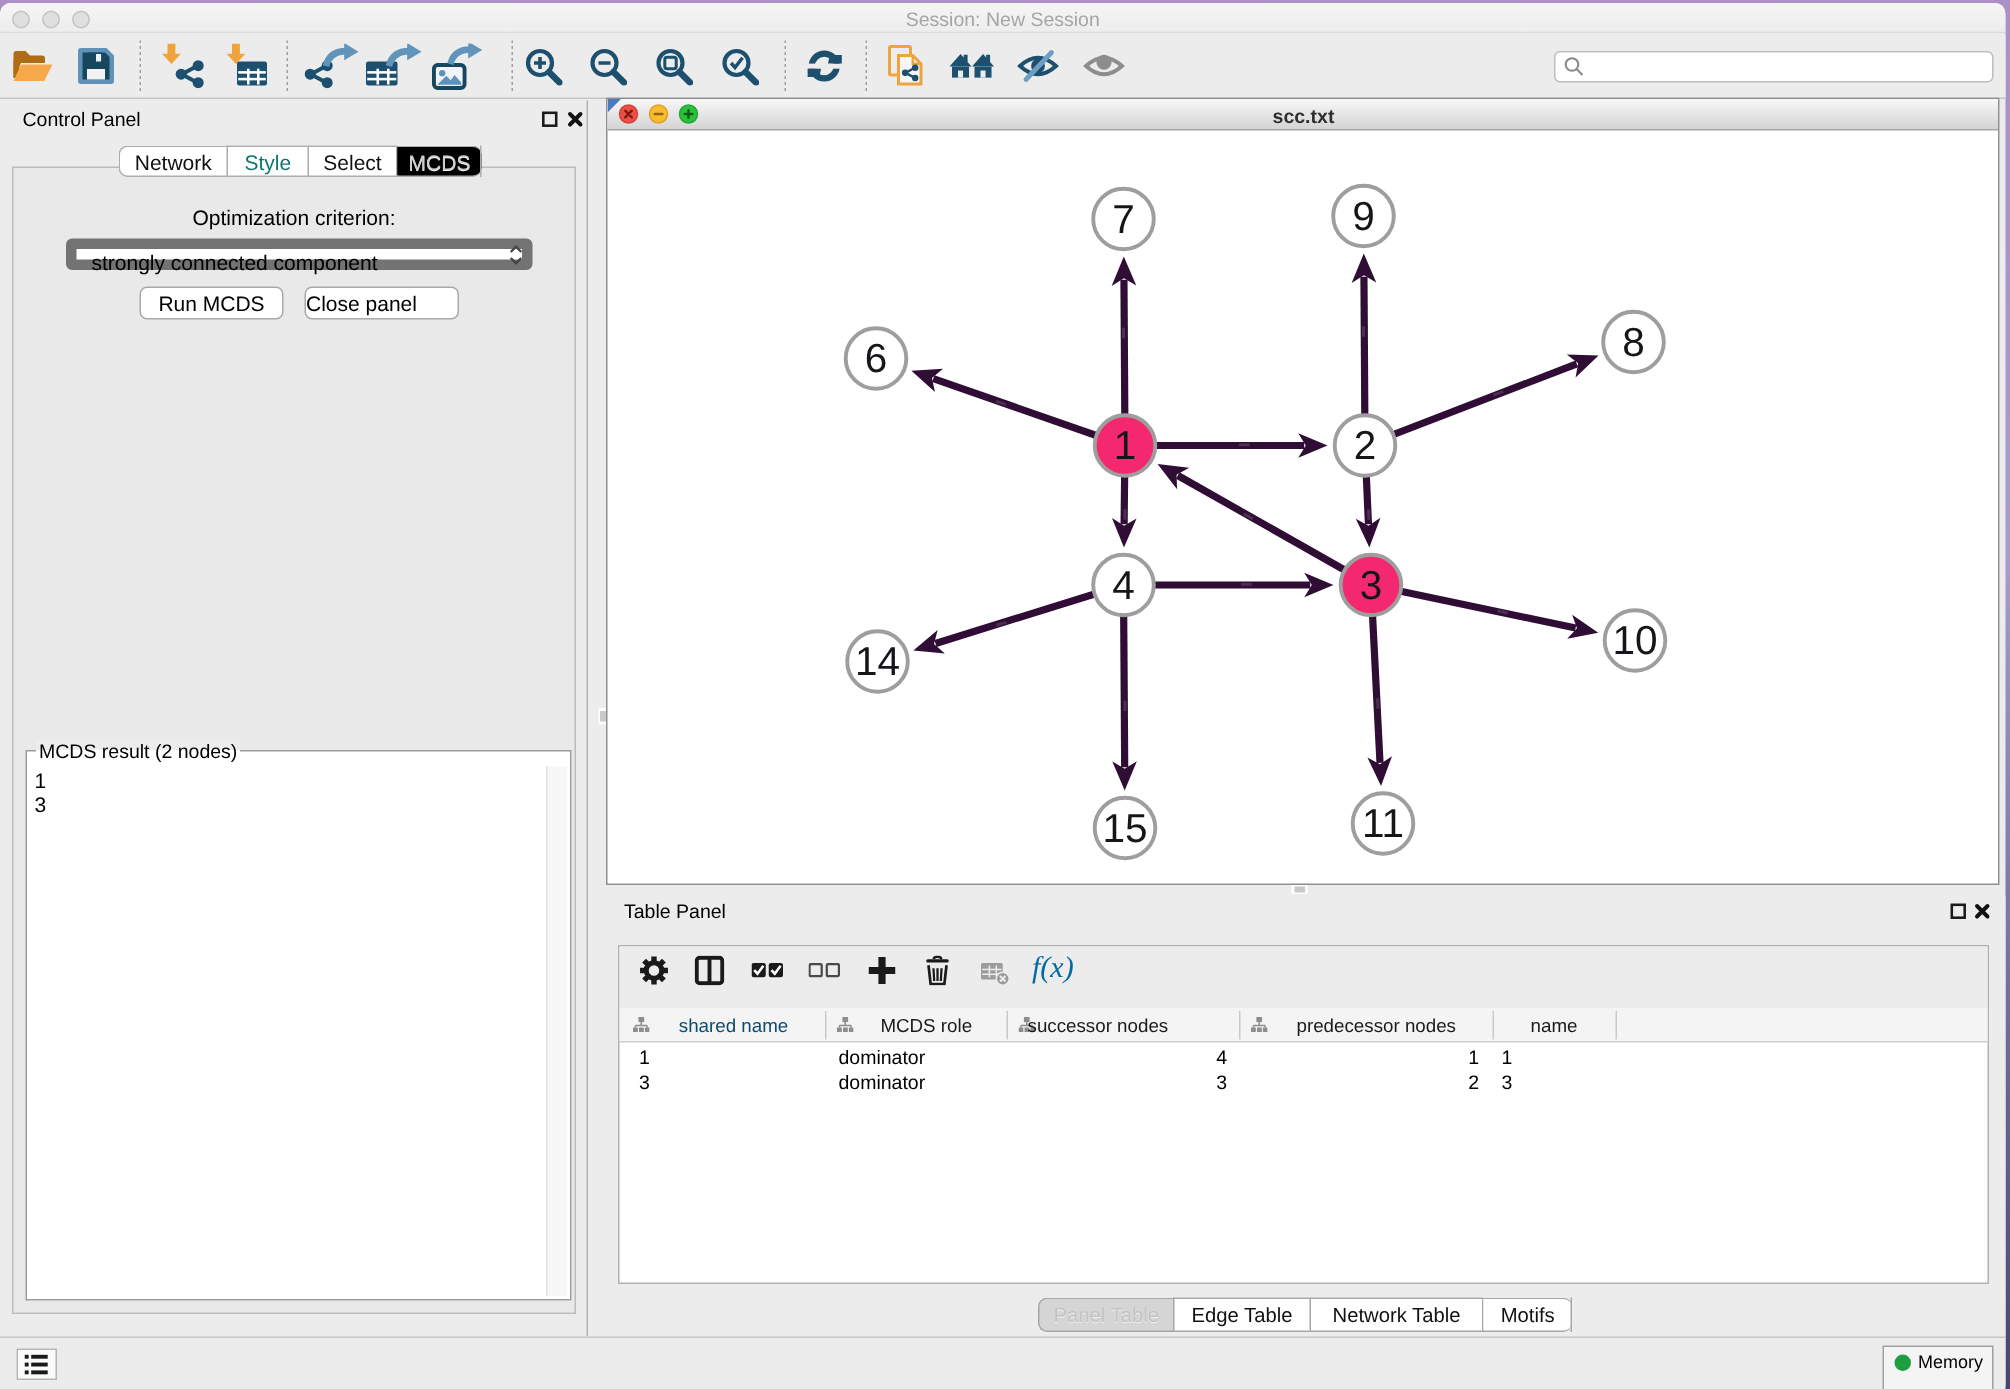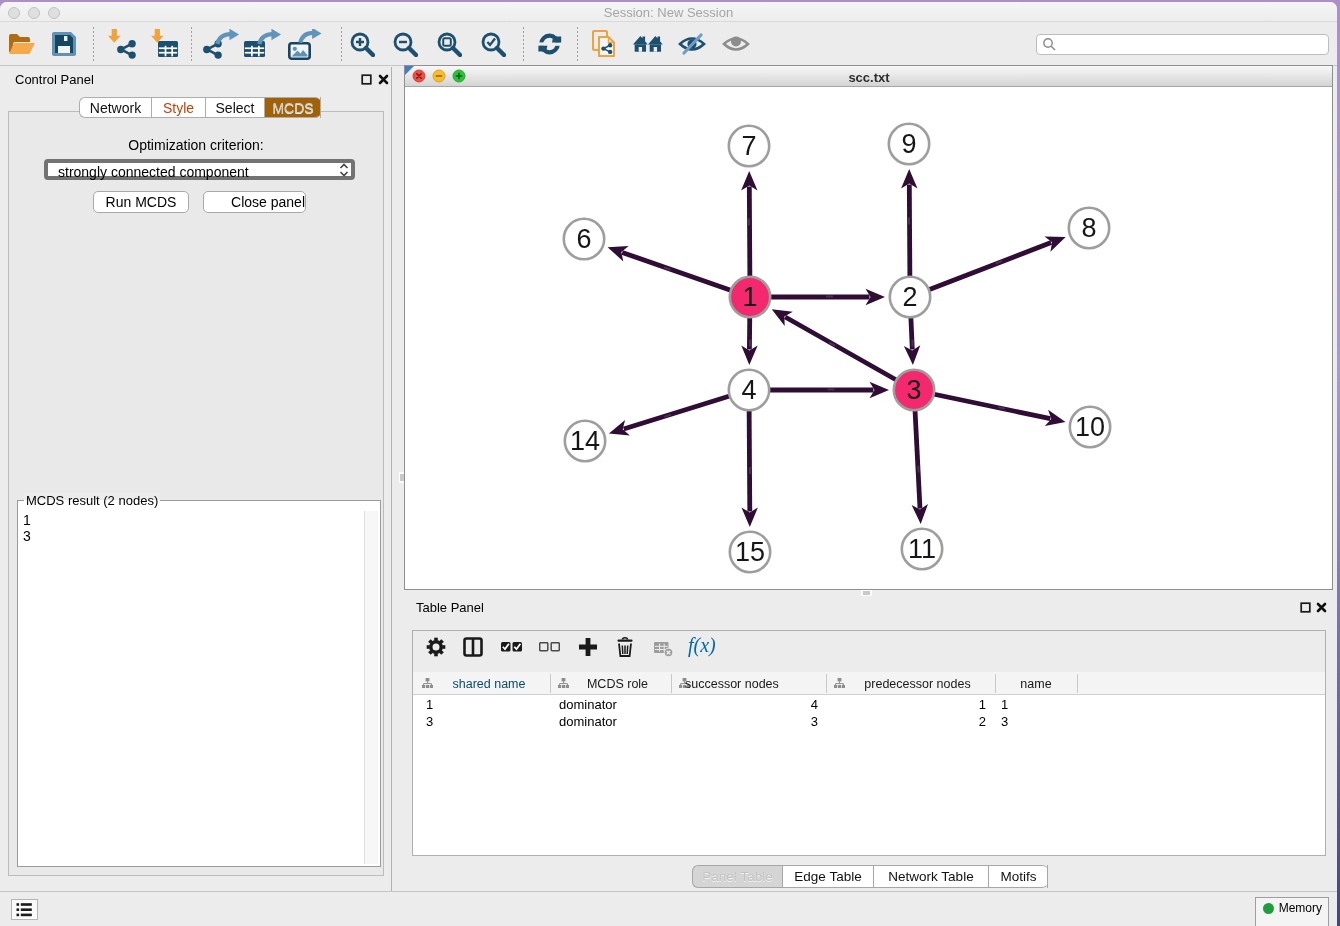--- a/index.html
+++ b/index.html
@@ -151,32 +151,32 @@
 <div class="abs" style="left:0;top:67px;width:392px;height:824px;background:#ececec;border-right:1px solid #b2b2b2;"></div>
 <div class="abs" style="left:15px;top:72px;font-size:13px;color:#000;">Control Panel</div>
 <svg style="position:absolute;left:361px;top:74px;" width="11" height="11" viewBox="0 0 11 11">
     <rect x="1.2" y="1.2" width="8.6" height="8.6" stroke="#1a1a1a" stroke-width="1.7" fill="none"></rect>
   </svg>
 <svg style="position:absolute;left:378px;top:74px;" width="11" height="11" viewBox="0 0 11 11">
     <path d="M2,2 L9,9 M9,2 L2,9" stroke="#111" stroke-width="2.6" stroke-linecap="round"></path>
   </svg>
 <div class="abs" style="left:8px;top:111px;width:376px;height:765px;background:#e9e9e9;border:1px solid #bcbcbc;"></div>
 <div class="abs" style="left:79px;top:97px;width:72px;height:21px;background:#fff;color:#111;border:1px solid #adadad;border-radius:0;border-radius:6px 0 0 6px;font-size:14px;text-align:center;line-height:20px;border-right-width:0;">Network</div>
-<div class="abs" style="left:151px;top:97px;width:54px;height:21px;background:#fff;color:#c2410c;border:1px solid #adadad;border-radius:0;font-size:14px;text-align:center;line-height:20px;border-right-width:0;">Style</div>
+<div class="abs" style="left:151px;top:97px;width:54px;height:21px;background:#fff;color:#0f766e;border:1px solid #adadad;border-radius:0;font-size:14px;text-align:center;line-height:20px;border-right-width:0;">Style</div>
 <div class="abs" style="left:205px;top:97px;width:59px;height:21px;background:#fff;color:#111;border:1px solid #adadad;border-radius:0;font-size:14px;text-align:center;line-height:20px;border-right-width:0;">Select</div>
-<div class="abs" style="left:264px;top:97px;width:57px;height:21px;background:#a16207;color:#cdcdcd;text-shadow:0 1px 0 #f4f4f4;border:1px solid #adadad;border-radius:0 6px 6px 0;font-size:14px;text-align:center;line-height:20px;border-right-width:0;">MCDS</div>
+<div class="abs" style="left:264px;top:97px;width:57px;height:21px;background:#000000;color:#cdcdcd;text-shadow:0 1px 0 #f4f4f4;border:1px solid #adadad;border-radius:0 6px 6px 0;font-size:14px;text-align:center;line-height:20px;border-right-width:0;">MCDS</div>
 <div class="abs" style="left:320px;top:97px;width:1px;height:21px;background:#adadad;"></div>
 <div class="abs" style="left:8px;top:137px;width:376px;text-align:center;font-size:14px;color:#000;">Optimization criterion:</div>
-<div class="abs" style="left:44px;top:159px;width:311px;height:21px;background:#fff;border:4px solid #737373;border-radius:4px;font-size:14px;line-height:19px;padding-left:10px;color:#000;">strongly connected component</div>
+<div class="abs" style="left:44px;top:159px;width:311px;height:21px;background:#fff;border:7px solid #737373;border-radius:4px;font-size:14px;line-height:19px;padding-left:10px;color:#000;">strongly connected component</div>
 <svg style="position:absolute;left:338px;top:163px;" width="12" height="14" viewBox="0 0 12 14">
     <path d="M2.5,5 L6,1.5 L9.5,5" stroke="#444" stroke-width="1.6" fill="none"></path>
     <path d="M2.5,9 L6,12.5 L9.5,9" stroke="#444" stroke-width="1.6" fill="none"></path>
   </svg>
 <div class="abs" style="left:93px;top:191px;width:96px;height:22px;background:#fff;border:1px solid #a9a9a9;border-radius:5px;font-size:14px;text-align:center;line-height:20px;color:#000;">Run MCDS</div>
-<div class="abs" style="left:203px;top:191px;width:103px;height:22px;background:#fff;border:1px solid #a9a9a9;border-radius:5px;font-size:14px;text-align:right;line-height:20px;color:#000;">Close panel</div>
+<div class="abs" style="left:203px;top:191px;width:103px;height:22px;background:#fff;border:1px solid #a9a9a9;border-radius:5px;font-size:14px;text-align:left;line-height:20px;color:#000;">Close panel</div>
 <div class="abs" style="left:17px;top:500px;width:364px;height:367px;border:1px solid #9b9b9b;background:#fff;"></div>
 <div class="abs" style="left:24px;top:493px;height:14px;padding:0 2px;font-size:13px;color:#000;background:linear-gradient(#ececec 50%,#ffffff 50%);">MCDS result (2 nodes)</div>
 <div class="abs" style="left:364px;top:511px;width:14px;height:353px;background:#f7f7f7;border-left:1px solid #e2e2e2;"></div>
 <div class="abs" style="left:23px;top:512px;font-size:14px;line-height:16px;color:#000;">1<br>3</div>
 <div class="abs" style="left:399px;top:472px;width:6px;height:11px;background:#fdfdfd;"></div>
 <div class="abs" style="left:400px;top:474px;width:4px;height:7px;background:#c9c9c9;"></div>
 <div class="abs" style="left:404px;top:65px;width:929px;height:525px;background:#fff;border:1px solid #8f8f8f;"></div>
 <div class="abs" style="left:405px;top:66px;width:927px;height:21px;background:linear-gradient(#f8f8f8,#d4d4d4);border-bottom:1px solid #a6a6a6;"></div>
 <svg class="abs" style="left:405px;top:66px" width="10" height="10" viewBox="0 0 10 10">
     <path d="M0,0 L9,0 L0,9 Z" fill="#4a7ac0"></path>

